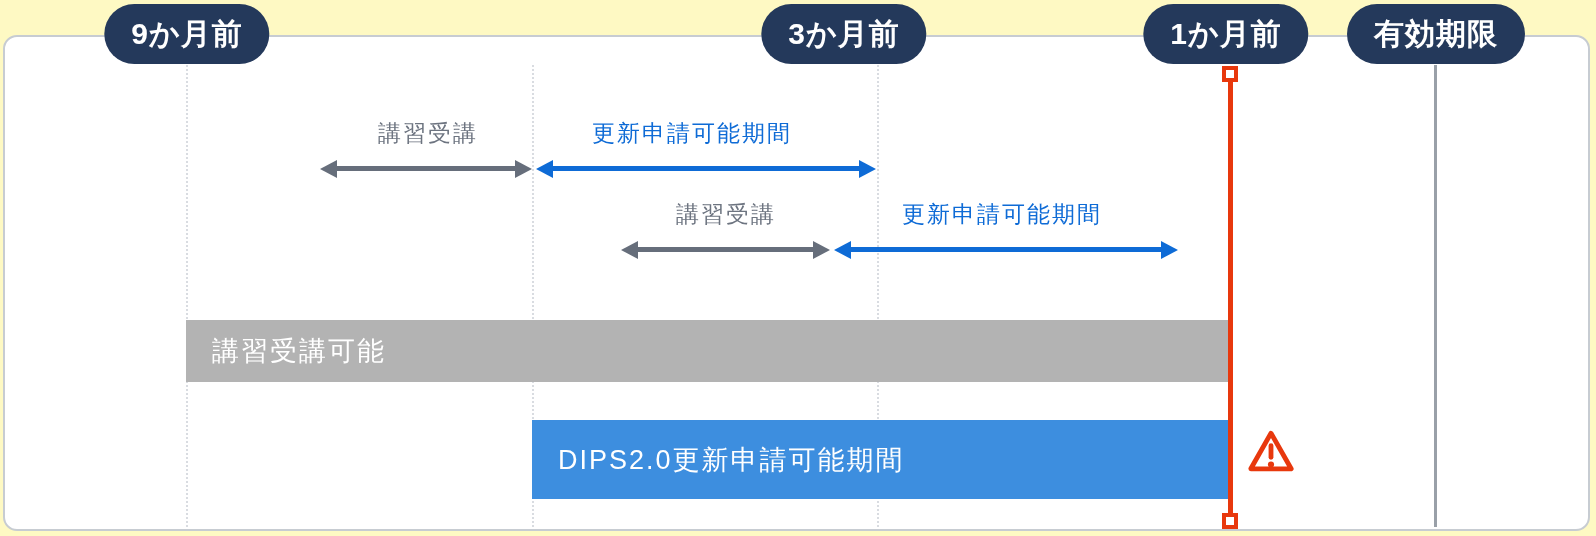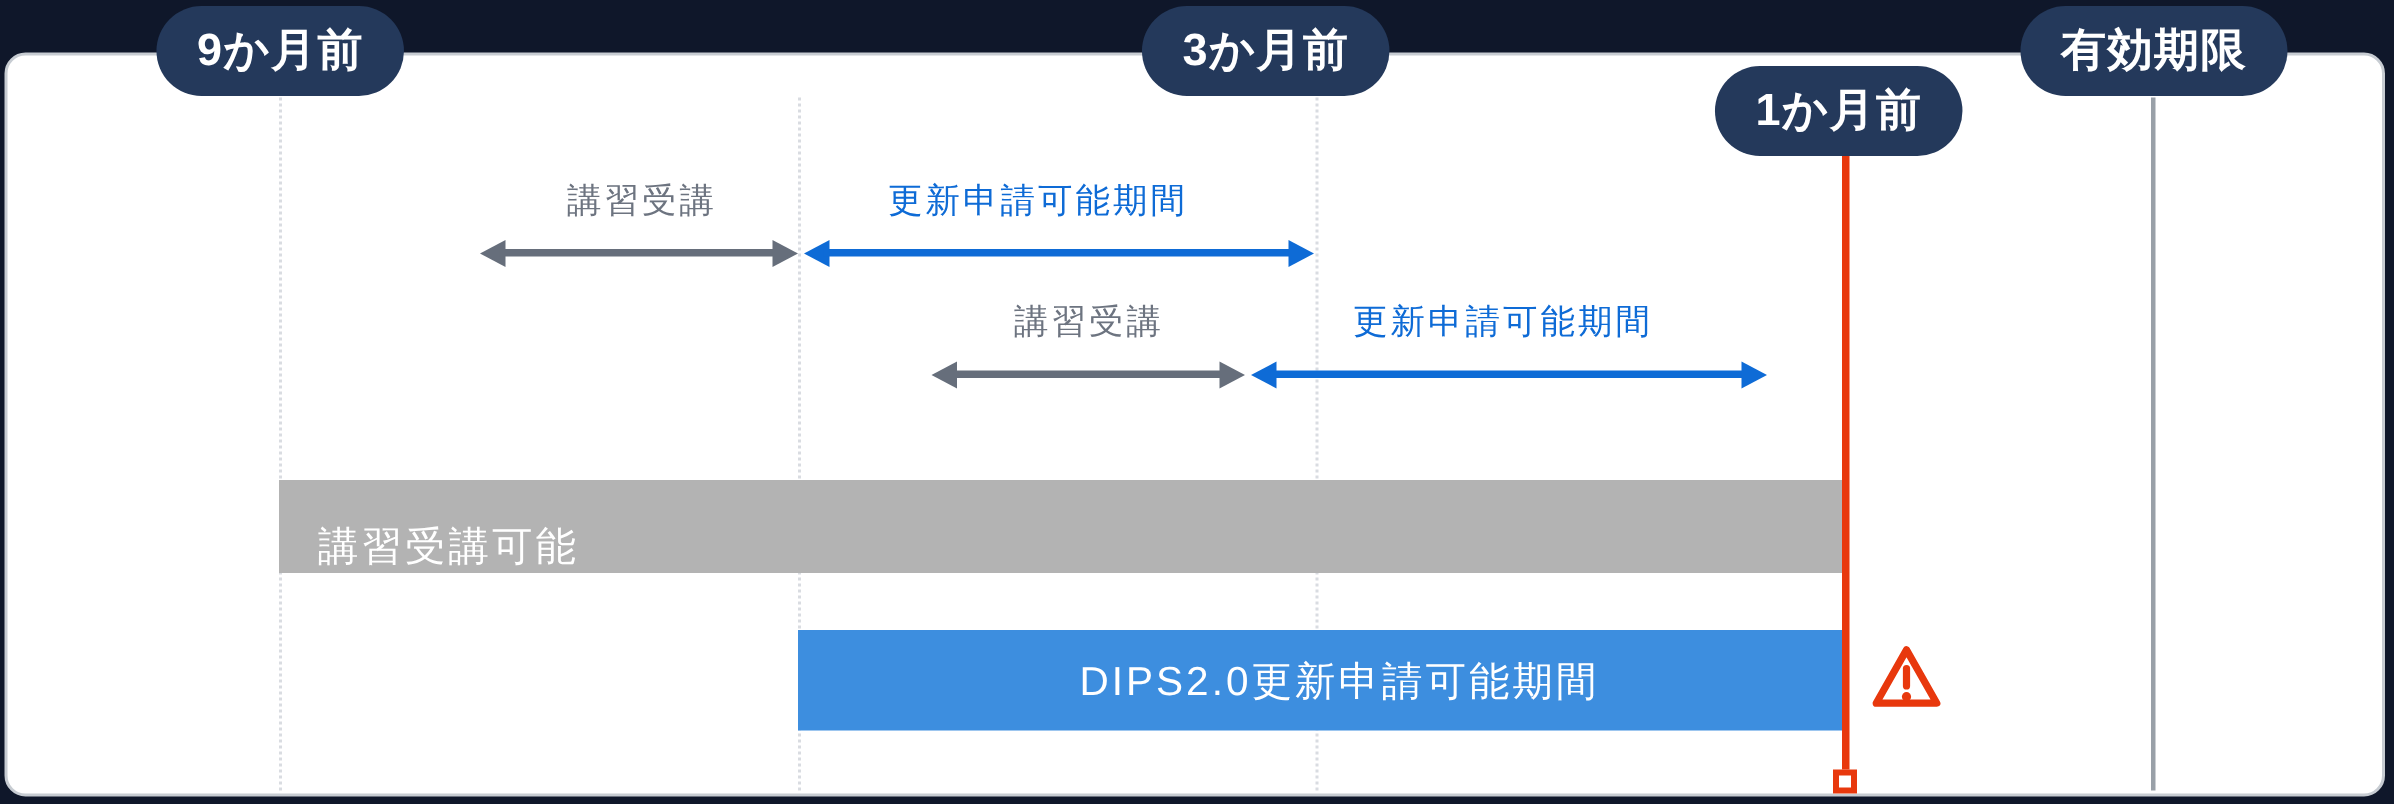--- a/index.html
+++ b/index.html
@@ -1,17 +1,17 @@
 <!DOCTYPE html>
 <html><head>
 <meta charset="utf-8">
 <style>
   html,body{margin:0;padding:0;background:#ffffff;}
   .canvas{
-    position:relative;width:1596px;height:536px;background:#0f172a;overflow:hidden;
+    position:relative;width:1596px;height:536px;background:#fef9c3;overflow:hidden;
     font-family:"Liberation Sans","DejaVu Sans",sans-serif;
   }
   
   .frame{
     position:absolute;left:3px;top:35px;width:1583px;height:492px;
     border:2px solid #c7ccd2;border-radius:14px;background:#ffffff;
   }
   
   .vline{position:absolute;top:65px;height:462px;width:0;}
   .vline.dotted{border-left:2px dotted #d9dce1;}
@@ -28,21 +28,21 @@
   
   .pill{
     position:absolute;top:4px;height:60px;line-height:60px;border-radius:30px;
     background:#24395b;color:#ffffff;font-weight:bold;font-size:30px;
     padding:0 27px;transform:translateX(-50%);white-space:nowrap;z-index:10;
     letter-spacing:1px;
   }
   .pill.p9{left:187px;}
   .pill.p6{left:533px;}
   .pill.p3{left:844px;}
-  .pill.p1{left:1226px;margin-top:40px;}
+  .pill.p1{left:1226px;}
   .pill.pexp{left:1436px;}
   
   .dbl-arrow{position:absolute;height:18px;z-index:4;}
   .dbl-arrow .shaft{position:absolute;left:13px;right:13px;top:6px;height:5px;}
   .dbl-arrow::before,.dbl-arrow::after{
     content:"";position:absolute;top:0;width:0;height:0;
     border-top:9px solid transparent;border-bottom:9px solid transparent;
   }
   .dbl-arrow.gray .shaft{background:#666e7b;}
   .dbl-arrow.gray::before{left:0;border-right:17px solid #666e7b;}
@@ -63,22 +63,22 @@
   .alabel.blue{color:#0e6bd6;}
   .l-r1-gray{left:428px;top:118px;}
   .l-r1-blue{left:692px;top:118px;}
   .l-r2-gray{left:726px;top:199px;}
   .l-r2-blue{left:1002px;top:199px;}
   
   .bar{
     position:absolute;color:#ffffff;font-size:27px;letter-spacing:2px;
     display:flex;align-items:center;padding-left:26px;box-sizing:border-box;z-index:3;
   }
-  .bar.training{left:186px;top:320px;width:1042px;height:62px;background:#b3b3b3;align-items:flex-end;}
-  .bar.dips{left:532px;top:420px;width:696px;height:67px;background:#3d8edf;justify-content:center;}
+  .bar.training{left:186px;top:320px;width:1042px;height:62px;background:#b3b3b3;}
+  .bar.dips{left:532px;top:420px;width:696px;height:79px;background:#3d8edf;}
   
   .warn{position:absolute;left:1246px;top:428px;width:50px;height:47px;z-index:8;}
 </style>
 </head>
 <body>
 
 <div class="canvas">
 
   <div class="frame"></div>
 

